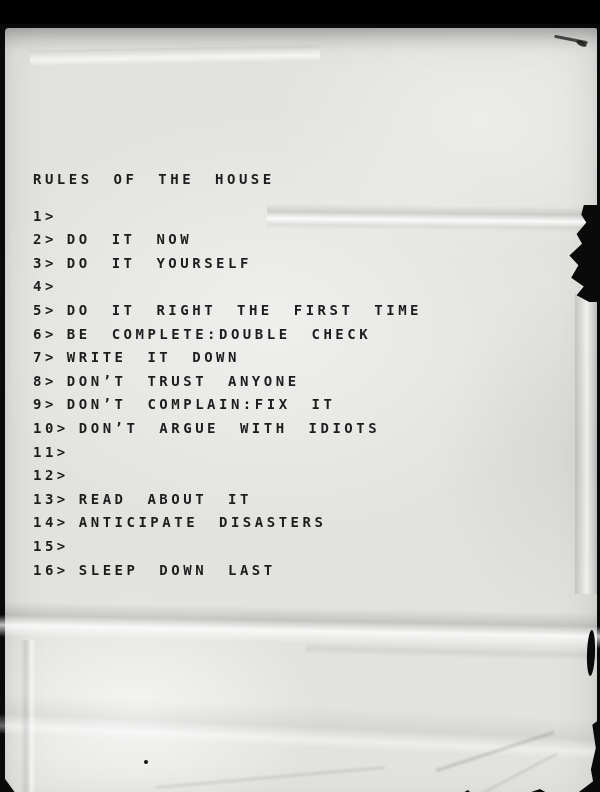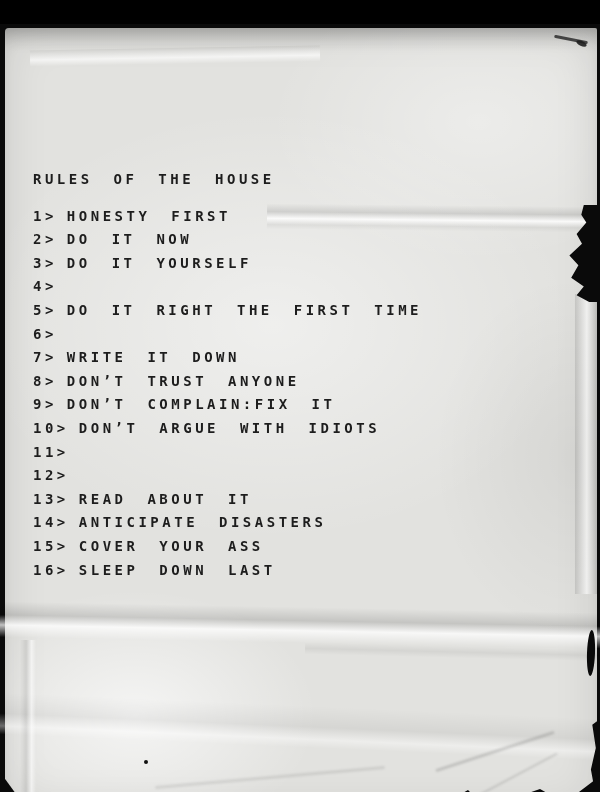--- a/index.html
+++ b/index.html
@@ -94,39 +94,39 @@
     <div class="scribble-line"></div>
     <div class="scribble-blob"></div>
     <div class="speck1"></div>
     <div class="smudge"></div>
 
     <div class="text-block">
       <div class="title">RULES OF THE HOUSE</div>
       <div>
         <div class="rule">
             <span class="num">1&gt;</span>
-            <span>HONESTY FIRST</span>
           </div>
         <div class="rule">
             <span class="num">2&gt;</span>
             <span>DO IT NOW</span>
           </div>
         <div class="rule">
             <span class="num">3&gt;</span>
             <span>DO IT YOURSELF</span>
           </div>
         <div class="rule">
             <span class="num">4&gt;</span>
           </div>
         <div class="rule">
             <span class="num">5&gt;</span>
             <span>DO IT RIGHT THE FIRST TIME</span>
           </div>
         <div class="rule">
             <span class="num">6&gt;</span>
+            <span>BE COMPLETE:DOUBLE CHECK</span>
           </div>
         <div class="rule">
             <span class="num">7&gt;</span>
             <span>WRITE IT DOWN</span>
           </div>
         <div class="rule">
             <span class="num">8&gt;</span>
             <span>DON’T TRUST ANYONE</span>
           </div>
         <div class="rule">
@@ -146,21 +146,20 @@
         <div class="rule">
             <span class="num">13&gt;</span>
             <span>READ ABOUT IT</span>
           </div>
         <div class="rule">
             <span class="num">14&gt;</span>
             <span>ANTICIPATE DISASTERS</span>
           </div>
         <div class="rule">
             <span class="num">15&gt;</span>
-            <span>COVER YOUR ASS</span>
           </div>
         <div class="rule">
             <span class="num">16&gt;</span>
             <span>SLEEP DOWN LAST</span>
           </div>
       </div>
     </div>
   </div>
 
   <div class="black tear-right"></div>

